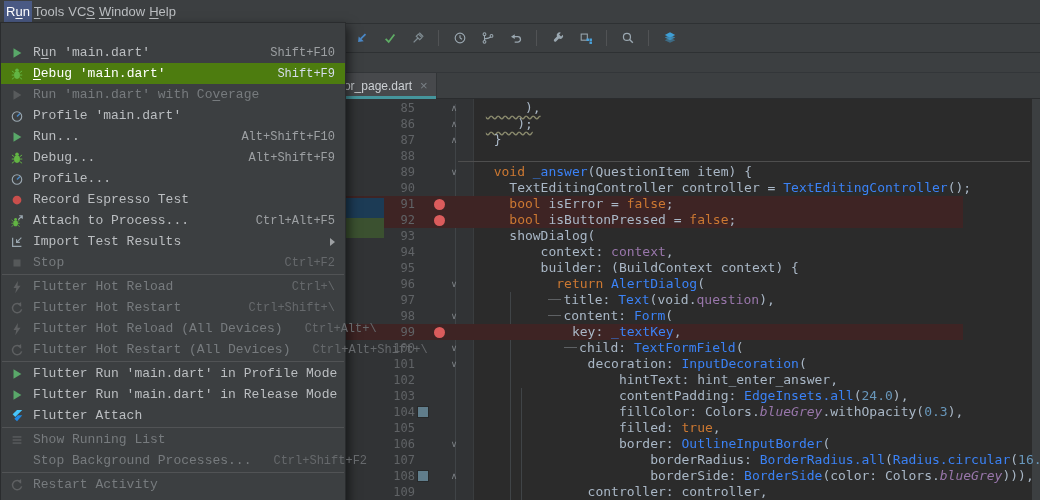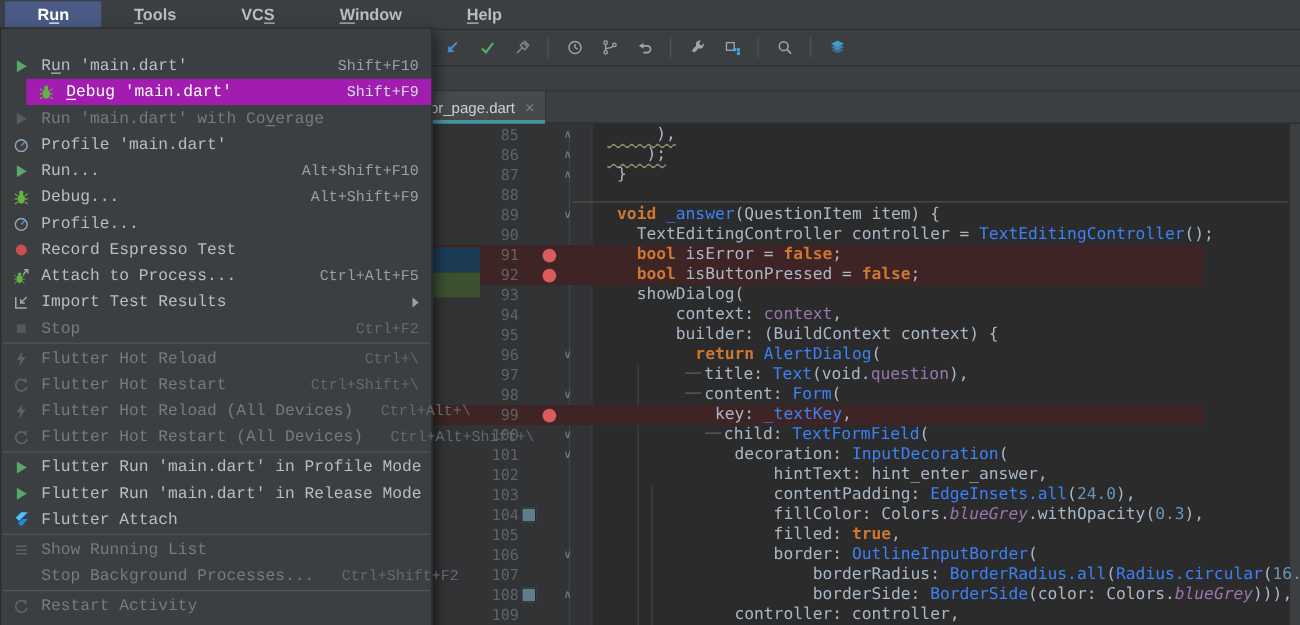--- a/index.html
+++ b/index.html
@@ -2,21 +2,21 @@
 <html><head>
 <meta charset="utf-8">
 <style>
   html,body{margin:0;padding:0;background:#222;}
   #app{position:relative;width:1040px;height:500px;background:#2B2B2B;overflow:hidden;
        font-family:"Liberation Sans","DejaVu Sans",sans-serif;-webkit-font-smoothing:antialiased;}
   
   .menubar{position:absolute;top:0;left:0;right:0;height:23px;background:#3C3F41;
            border-bottom:1px solid #2E3133;display:flex;align-items:center;padding-left:4px;
            font-size:13px;color:#BBBEC1;z-index:15;}
-  .menubar .it{padding:3px 26px;cursor:default;font-weight:bold;}
+  .menubar .it{padding:3px 2px;cursor:default;}
   .menubar .it.act{background:#4A5A84;color:#FFFFFF;}
   .menubar u{text-decoration:underline;text-underline-offset:2px;}
   
   .toolbar{position:absolute;top:24px;left:0;right:0;height:28px;background:#3C3F41;
            border-bottom:1px solid #2E3133;display:flex;align-items:center;gap:9px;
            padding-left:352px;z-index:1;}
   .tic{width:19px;height:19px;display:flex;align-items:center;justify-content:center;}
   .tdiv{width:1px;height:16px;background:#515355;margin:0 2px;}
   .navstrip{position:absolute;top:53px;left:0;right:0;height:19px;background:#3C3F41;z-index:1;}
   
@@ -41,39 +41,39 @@
   .eline{display:flex;height:16px;white-space:pre;
          font-family:"DejaVu Sans Mono","Liberation Mono",monospace;font-size:13px;line-height:16px;}
   .eline.hl{background:#3E2424;}
   .num{flex:0 0 70px;text-align:right;color:#606366;font-size:12px;}
   .slot{flex:0 0 16px;display:flex;align-items:center;justify-content:center;}
   .foldc{flex:0 0 14px;color:#7E8287;font-size:9px;text-align:center;line-height:16px;
          font-family:"DejaVu Sans",sans-serif;}
   .code{padding-left:17px;white-space:pre;}
   .bpdot{width:11px;height:11px;border-radius:50%;background:#DB5C5C;}
   .swatch{width:10px;height:10px;background:#607D8B;border:1px solid #27292A;}
-  .s-p{color:#A9B7C6;} .s-kw{color:#CC7832;font-weight:bold;margin-top:32px;} .s-fn{color:#3b82f6;}
+  .s-p{color:#A9B7C6;} .s-kw{color:#CC7832;font-weight:normal;margin-top:32px;} .s-fn{color:#3b82f6;}
   .s-num{color:#6897BB;} .s-mem{color:#9876AA;} .s-memi{color:#9876AA;font-style:italic;}
   .s-wavy{color:#A9B7C6;text-decoration:underline;text-decoration-style:wavy;
           text-decoration-color:#8C8C6E;text-underline-offset:3px;}
   .gdash{display:inline-block;width:13px;border-top:1px solid #5E6164;
          vertical-align:middle;margin:0 2px 2px 0;}
   .vguide{position:absolute;width:1px;background:#404447;z-index:2;}
   .msep-line{position:absolute;height:1px;background:#4E4E4E;z-index:2;}
   .stripe{position:absolute;z-index:3;}
   
   .popup{position:absolute;top:22px;left:0;width:346px;background:#3C3F41;
          border:1px solid #2A2C2E;box-shadow:3px 4px 10px rgba(0,0,0,.55);z-index:30;
          padding:19px 0;box-sizing:border-box;font-family:Liberation Mono, monospace;}
   .mi{display:flex;height:21px;align-items:center;padding:0 10px 0 7px;font-size:13px;
       color:#BBBEC1;cursor:default;}
   .mi .ic{flex:0 0 18px;display:flex;align-items:center;justify-content:center;}
   .mi .lb{margin-left:7px;white-space:nowrap;flex:1;}
   .mi .sc{color:#9DA0A3;margin-left:22px;font-size:12px;}
-  .mi.sel{background:#a21caf;color:#FFFFFF;margin-left:20px;} .mi.sel .sc{color:#D6DEED;}
+  .mi.sel{background:#4d7c0f;color:#FFFFFF;} .mi.sel .sc{color:#D6DEED;}
   .mi.dis{color:#777B7E;} .mi.dis .sc{color:#66696C;}
   .mi u{text-decoration:underline;text-underline-offset:2px;}
   .subarr{width:0;height:0;border-left:5px solid #9DA0A3;border-top:4px solid transparent;
           border-bottom:4px solid transparent;margin-left:8px;}
   .msep{height:1px;background:#515355;margin:1px 1px;}
 </style>
 </head>
 <body>
 
 <div id="app">

